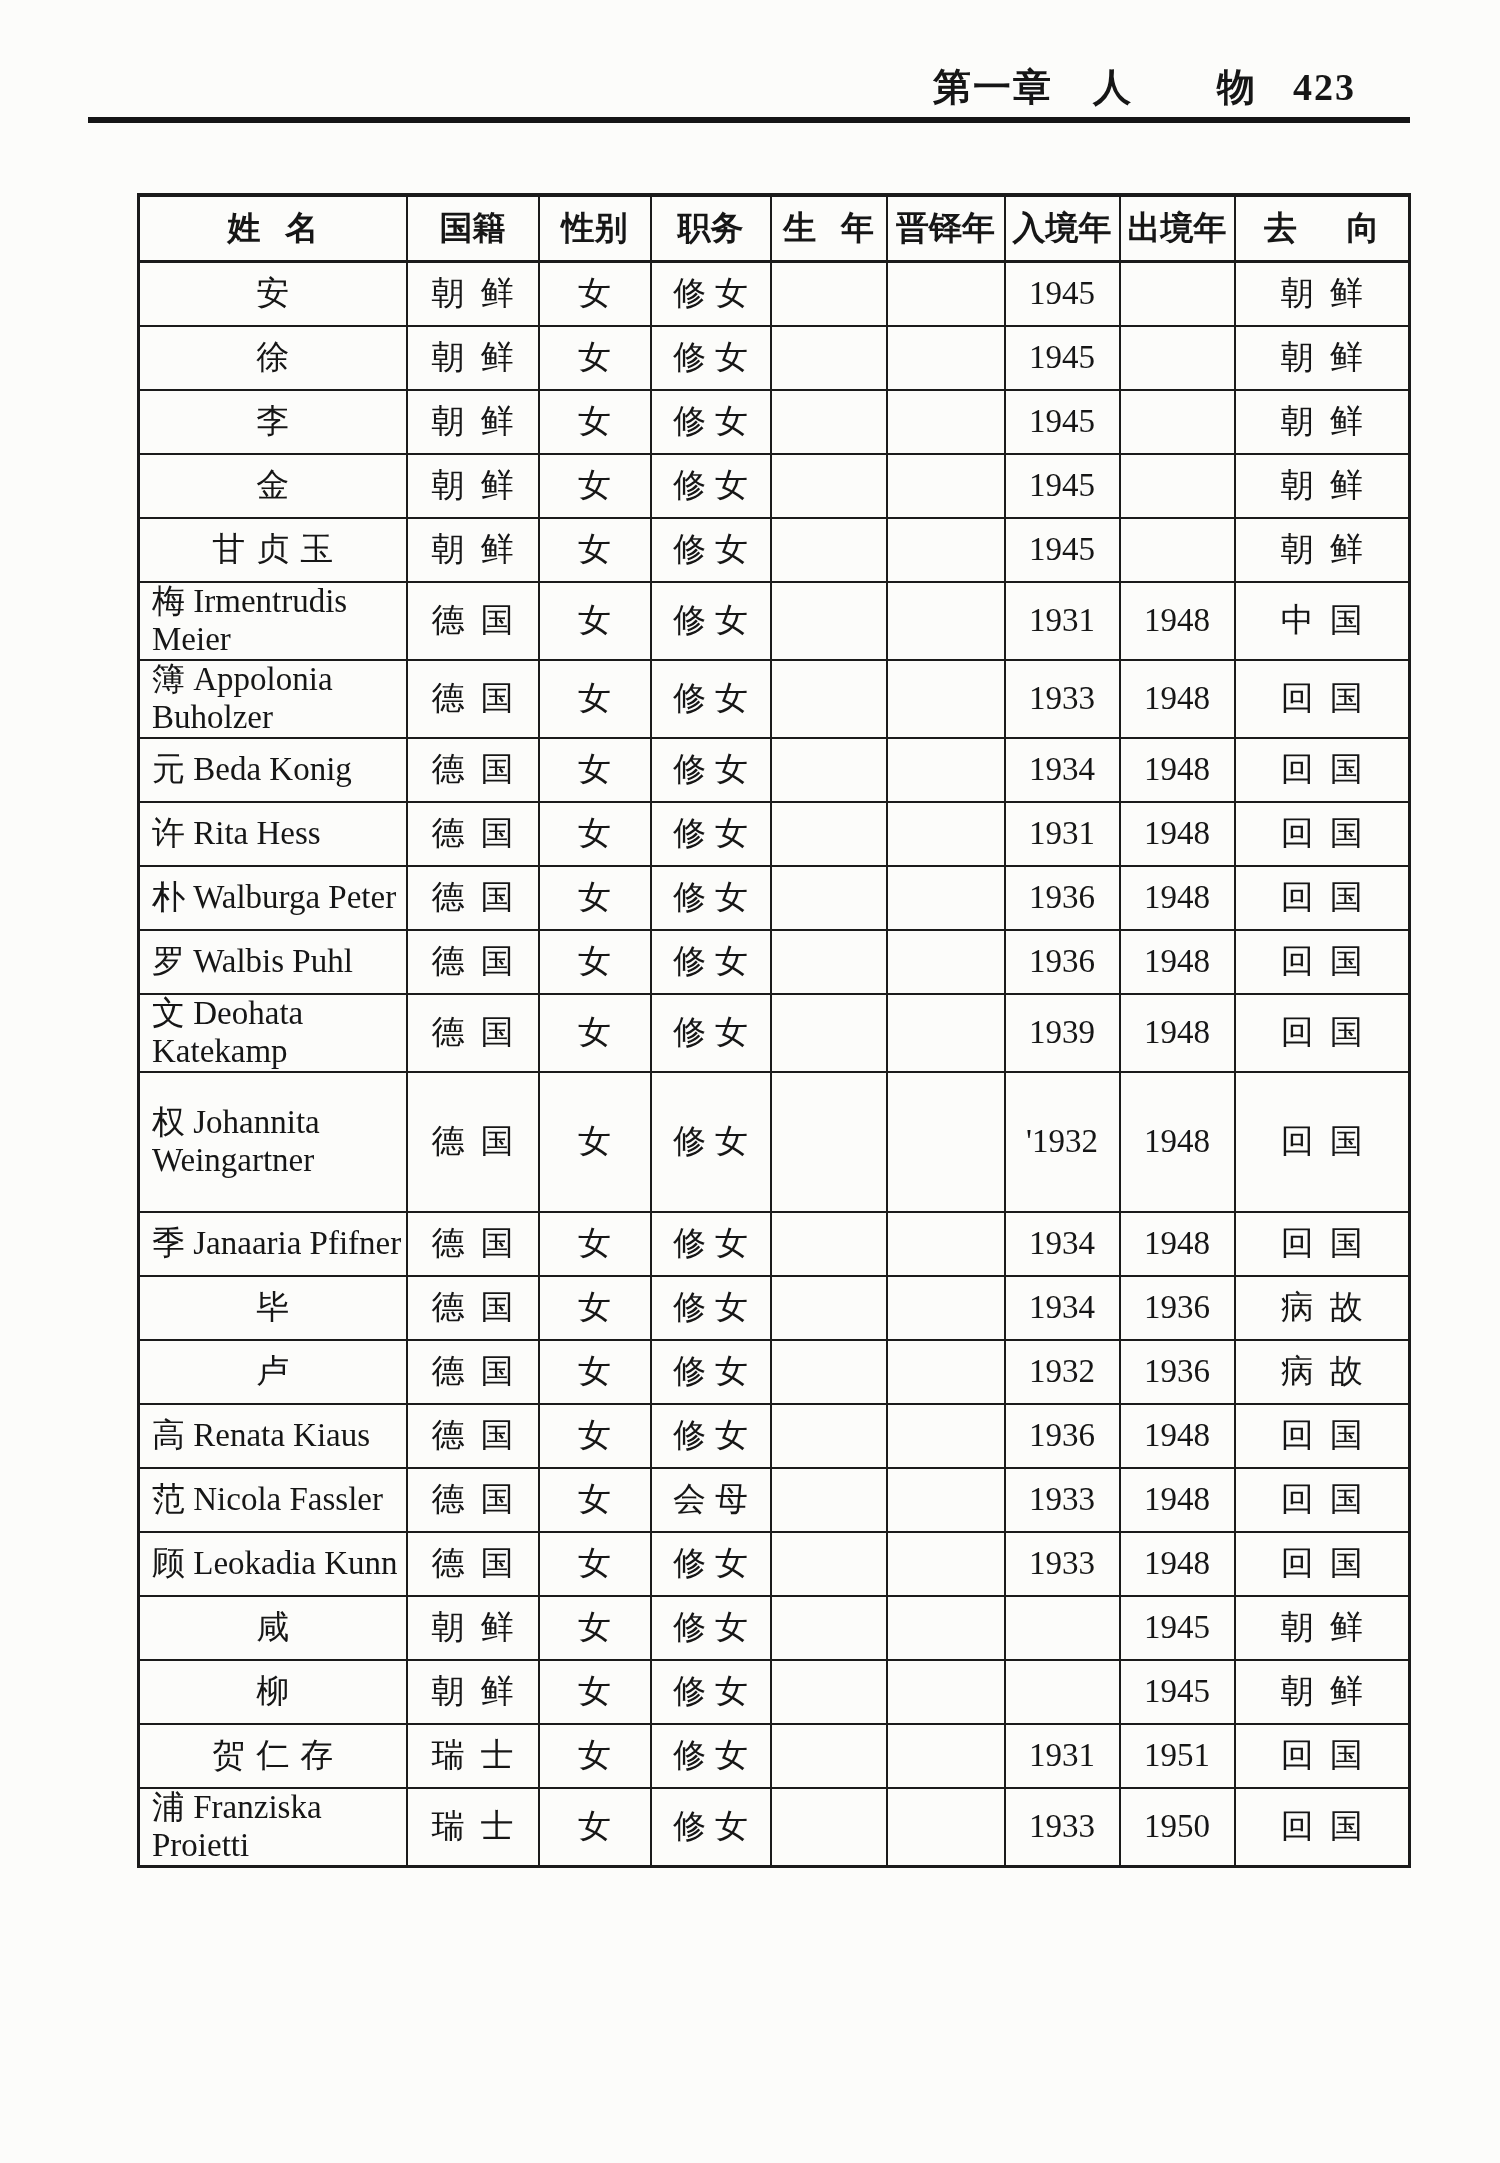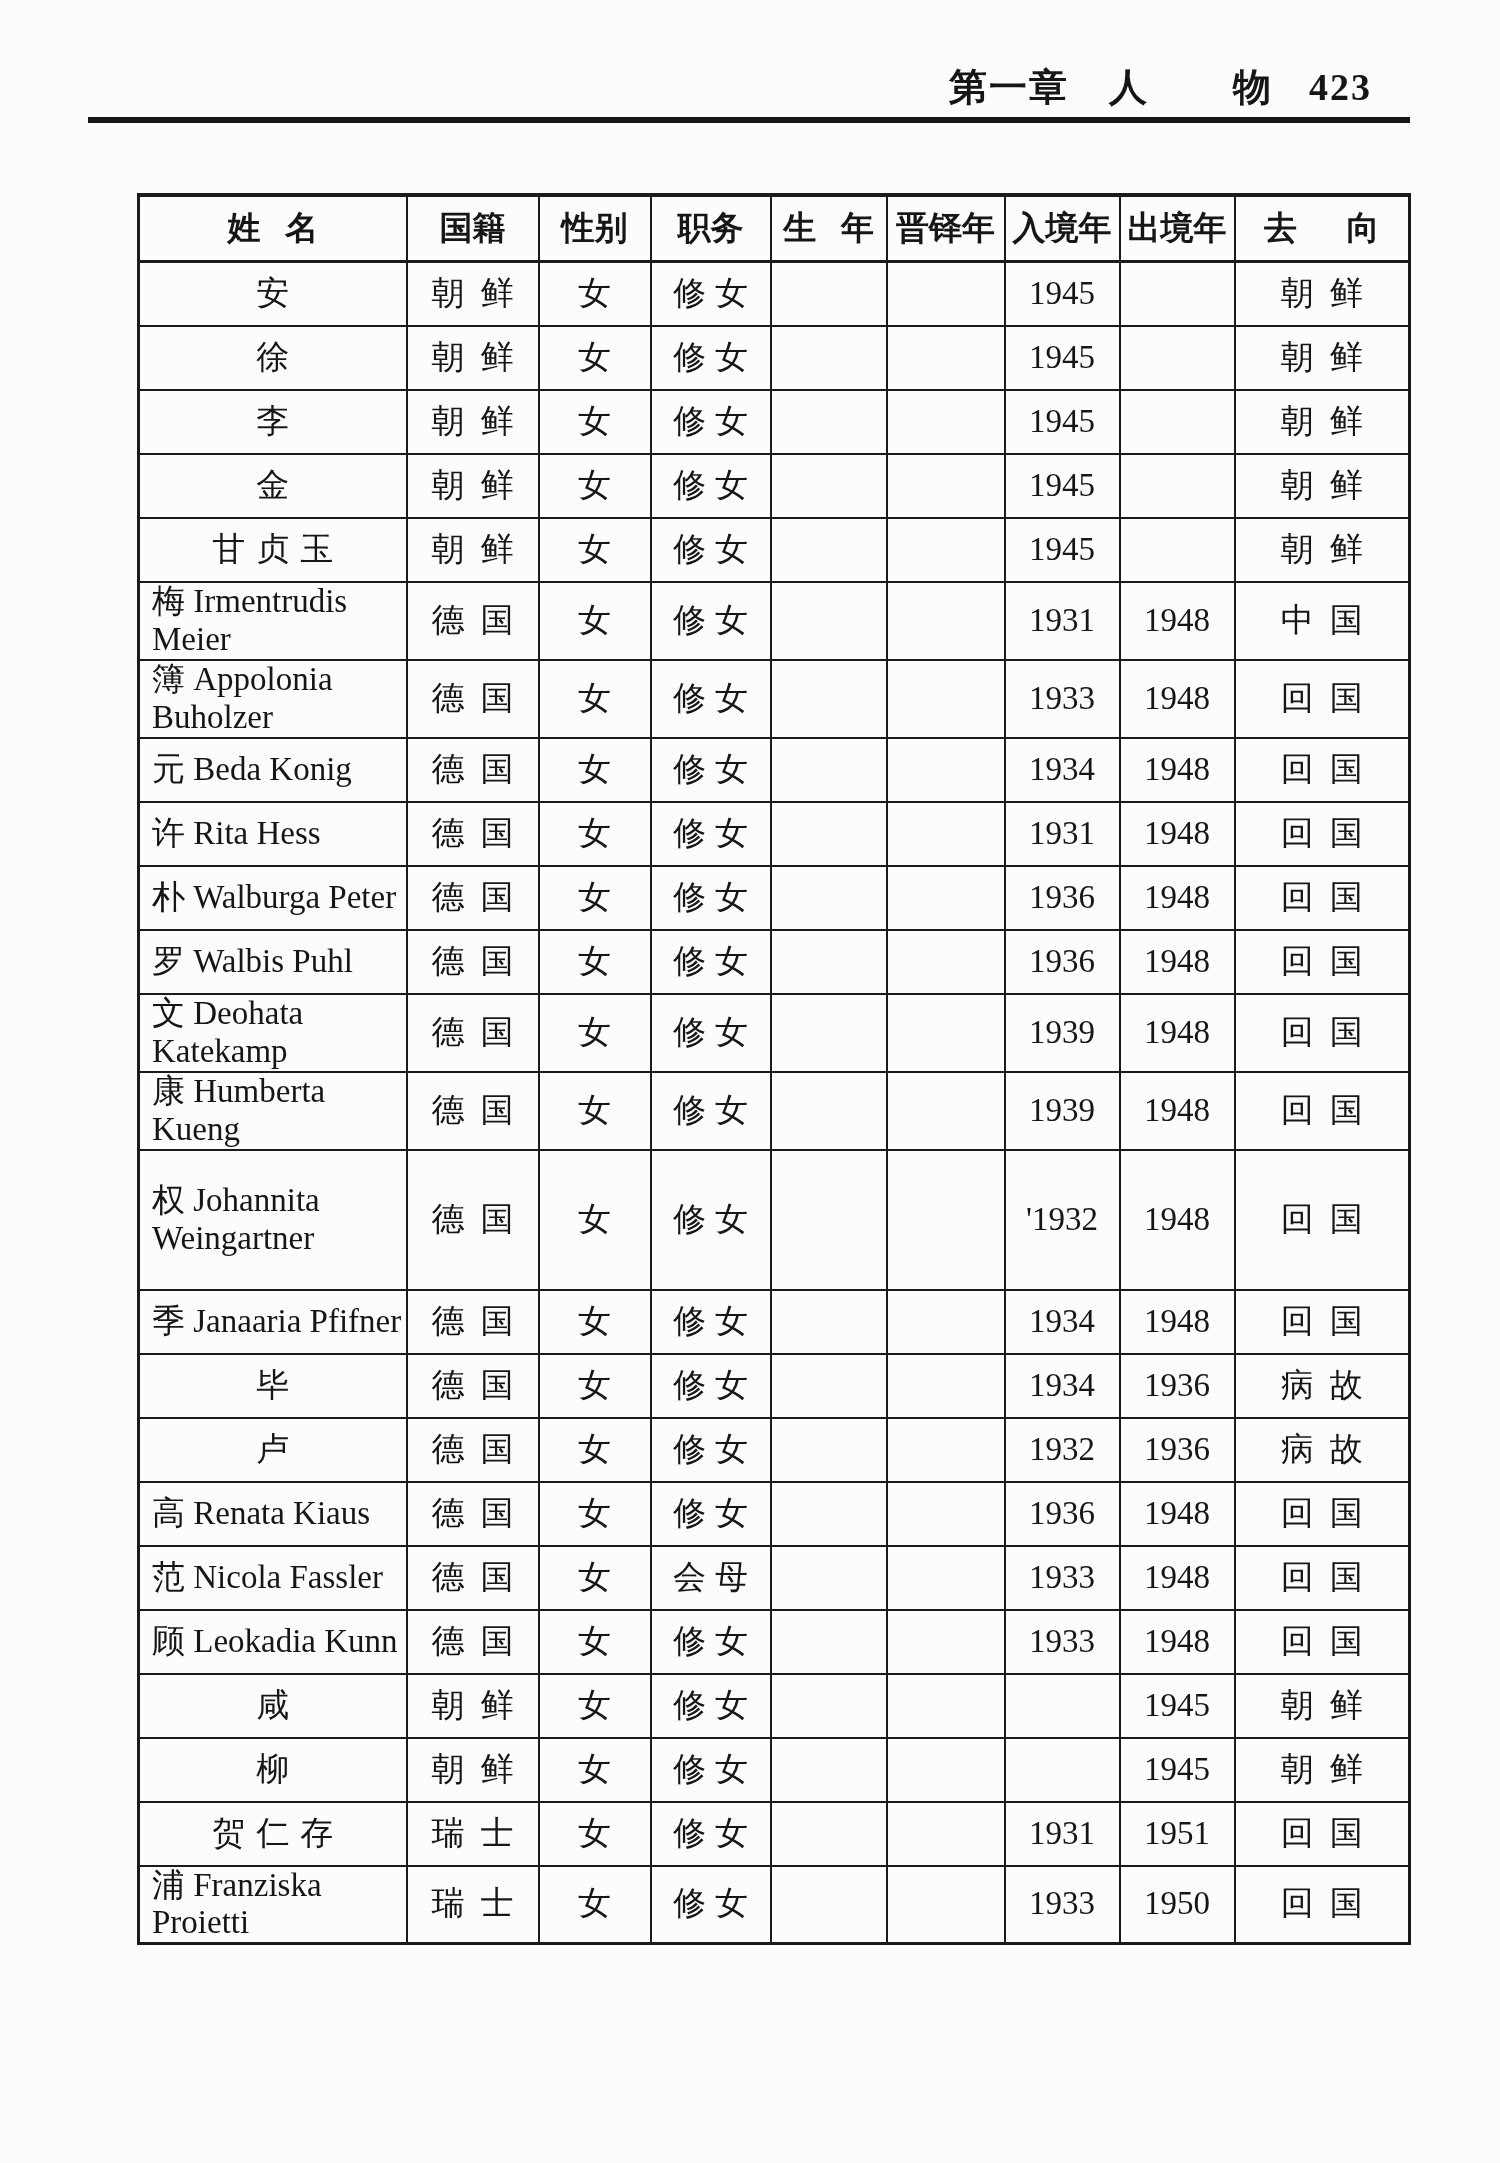--- a/index.html
+++ b/index.html
@@ -11,21 +11,21 @@
   }
   .page{
     position:relative;
     width:1500px;height:2163px;
     background:#fcfcfa;
     overflow:hidden;
   }
   
   .running-head{
     position:absolute;
-    top:62px;right:128px;
+    top:62px;right:144px;
     display:flex;
     align-items:baseline;
     font-size:38px;
     font-weight:600;
     letter-spacing:2px;
     white-space:pre;
   }
   .running-head .gap-sm{display:inline-block;width:40px;}
   .running-head .gap-lg{display:inline-block;width:84px;}
   .running-head .gap-md{display:inline-block;width:36px;}
@@ -233,31 +233,20 @@
           <td class="col-name name-left">文 Deohata Katekamp</td>
           <td class="col-nationality">德国</td>
           <td class="col-gender">女</td>
           <td class="col-position">修女</td>
           <td class="col-birth_year"></td>
           <td class="col-ordination_year"></td>
           <td class="col-entry_year">1939</td>
           <td class="col-exit_year">1948</td>
           <td class="col-destination">回国</td>
         </tr>
-        <tr>
-          <td class="col-name name-left">康 Humberta Kueng</td>
-          <td class="col-nationality">德国</td>
-          <td class="col-gender">女</td>
-          <td class="col-position">修女</td>
-          <td class="col-birth_year"></td>
-          <td class="col-ordination_year"></td>
-          <td class="col-entry_year">1939</td>
-          <td class="col-exit_year">1948</td>
-          <td class="col-destination">回国</td>
-        </tr>
         <tr style="height: 140px;">
           <td class="col-name name-left">权 Johannita Weingartner</td>
           <td class="col-nationality">德国</td>
           <td class="col-gender">女</td>
           <td class="col-position">修女</td>
           <td class="col-birth_year"></td>
           <td class="col-ordination_year"></td>
           <td class="col-entry_year">'1932</td>
           <td class="col-exit_year">1948</td>
           <td class="col-destination">回国</td>

